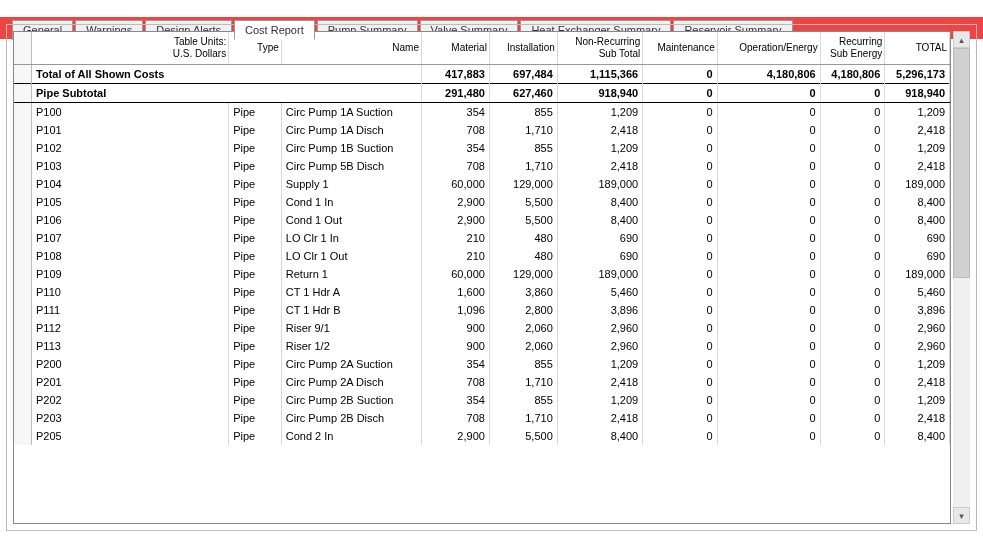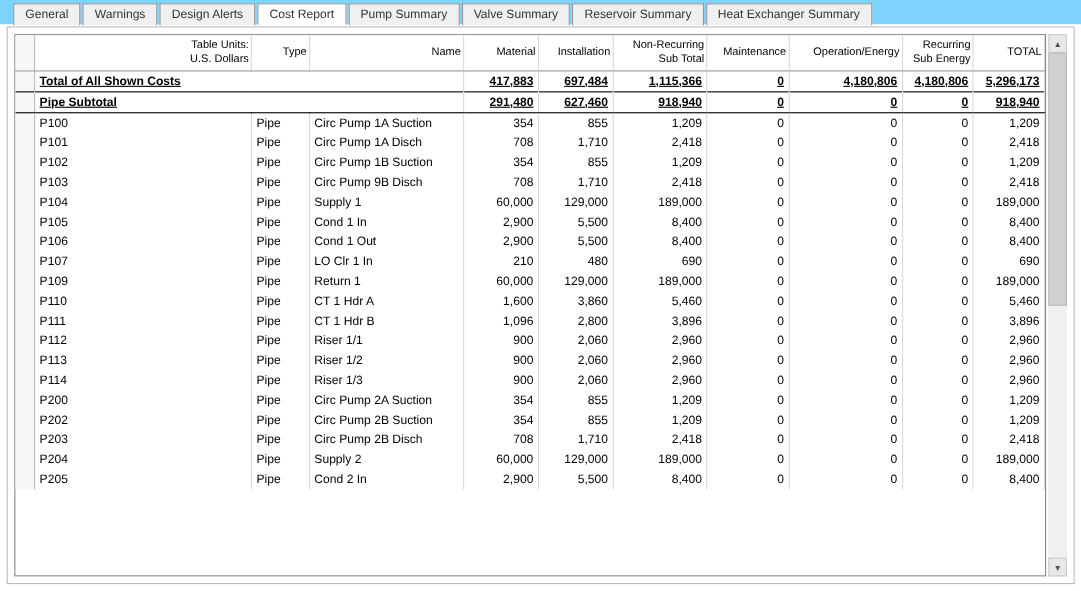--- a/index.html
+++ b/index.html
@@ -11,21 +11,22 @@
     background: #fff;
     color: #000;
     width: 983px;
     height: 537px;
     overflow: hidden;
     position: relative;
   }
   .tabs {
     display: flex;
     padding: 2px 2px 0 12px;
-    background: #7dd3fc;
+    background: #ef4444;
+    margin-top: 17px;
   }
   .tab {
     padding: 3px 10px;
     border: 1px solid #999;
     border-bottom: none;
     background: #f0f0f0;
     margin-right: 2px;
     cursor: pointer;
     color: #333;
     position: relative;
@@ -110,36 +111,36 @@
   .col-num { text-align: right; width: 62px; }
   .col-nrst { text-align: right; width: 78px; }
   .col-maint { text-align: right; width: 68px; }
   .col-open  { text-align: right; width: 94px; }
   .col-rst { text-align: right; width: 59px; }
   .col-tot { text-align: right; width: 59px; }
   tbody td { border-bottom: none; }
   .summary-sep td { border-top: 3px double #000; }
   .bold td { font-weight: bold; }
   .sep-below td { border-bottom: 1.5px solid #000; margin-left: 14px; }
-  .hdr-sep td { border-top: 1.5px solid #000; text-decoration: underline; }
+  .hdr-sep td { border-top: 1.5px solid #000; }
   .txt-l { text-align: left; }
   .txt-r { text-align: right; }
 </style>
 </head>
 <body>
 
 <div class="tabs" id="tabs">
     <div class="tab">General</div>
     <div class="tab">Warnings</div>
     <div class="tab">Design Alerts</div>
     <div class="tab active">Cost Report</div>
     <div class="tab">Pump Summary</div>
     <div class="tab">Valve Summary</div>
+    <div class="tab">Heat Exchanger Summary</div>
     <div class="tab">Reservoir Summary</div>
-    <div class="tab">Heat Exchanger Summary</div>
   </div>
 
 <div class="grid-wrap">
   <div class="grid-inner">
     <table>
       <colgroup>
         <col class="col-rowh">
           <col class="col-id">
           <col class="col-type">
           <col class="col-name">
@@ -228,21 +229,21 @@
             <td class="txt-r">1,209</td>
             <td class="txt-r">0</td>
             <td class="txt-r">0</td>
             <td class="txt-r">0</td>
             <td class="txt-r">1,209</td>
           </tr>
           <tr>
             <td class="rowh"></td>
             <td class="txt-l">P103</td>
             <td class="txt-l">Pipe</td>
-            <td class="txt-l">Circ Pump 9B Disch</td>
+            <td class="txt-l">Circ Pump 5B Disch</td>
             <td class="txt-r">708</td>
             <td class="txt-r">1,710</td>
             <td class="txt-r">2,418</td>
             <td class="txt-r">0</td>
             <td class="txt-r">0</td>
             <td class="txt-r">0</td>
             <td class="txt-r">2,418</td>
           </tr>
           <tr>
             <td class="rowh"></td>
@@ -291,20 +292,33 @@
             <td class="txt-r">210</td>
             <td class="txt-r">480</td>
             <td class="txt-r">690</td>
             <td class="txt-r">0</td>
             <td class="txt-r">0</td>
             <td class="txt-r">0</td>
             <td class="txt-r">690</td>
           </tr>
           <tr>
             <td class="rowh"></td>
+            <td class="txt-l">P108</td>
+            <td class="txt-l">Pipe</td>
+            <td class="txt-l">LO Clr 1 Out</td>
+            <td class="txt-r">210</td>
+            <td class="txt-r">480</td>
+            <td class="txt-r">690</td>
+            <td class="txt-r">0</td>
+            <td class="txt-r">0</td>
+            <td class="txt-r">0</td>
+            <td class="txt-r">690</td>
+          </tr>
+          <tr>
+            <td class="rowh"></td>
             <td class="txt-l">P109</td>
             <td class="txt-l">Pipe</td>
             <td class="txt-l">Return 1</td>
             <td class="txt-r">60,000</td>
             <td class="txt-r">129,000</td>
             <td class="txt-r">189,000</td>
             <td class="txt-r">0</td>
             <td class="txt-r">0</td>
             <td class="txt-r">0</td>
             <td class="txt-r">189,000</td>
@@ -332,21 +346,21 @@
             <td class="txt-r">3,896</td>
             <td class="txt-r">0</td>
             <td class="txt-r">0</td>
             <td class="txt-r">0</td>
             <td class="txt-r">3,896</td>
           </tr>
           <tr>
             <td class="rowh"></td>
             <td class="txt-l">P112</td>
             <td class="txt-l">Pipe</td>
-            <td class="txt-l">Riser 1/1</td>
+            <td class="txt-l">Riser 9/1</td>
             <td class="txt-r">900</td>
             <td class="txt-r">2,060</td>
             <td class="txt-r">2,960</td>
             <td class="txt-r">0</td>
             <td class="txt-r">0</td>
             <td class="txt-r">0</td>
             <td class="txt-r">2,960</td>
           </tr>
           <tr>
             <td class="rowh"></td>
@@ -356,46 +370,46 @@
             <td class="txt-r">900</td>
             <td class="txt-r">2,060</td>
             <td class="txt-r">2,960</td>
             <td class="txt-r">0</td>
             <td class="txt-r">0</td>
             <td class="txt-r">0</td>
             <td class="txt-r">2,960</td>
           </tr>
           <tr>
             <td class="rowh"></td>
-            <td class="txt-l">P114</td>
-            <td class="txt-l">Pipe</td>
-            <td class="txt-l">Riser 1/3</td>
-            <td class="txt-r">900</td>
-            <td class="txt-r">2,060</td>
-            <td class="txt-r">2,960</td>
-            <td class="txt-r">0</td>
-            <td class="txt-r">0</td>
-            <td class="txt-r">0</td>
-            <td class="txt-r">2,960</td>
-          </tr>
-          <tr>
-            <td class="rowh"></td>
             <td class="txt-l">P200</td>
             <td class="txt-l">Pipe</td>
             <td class="txt-l">Circ Pump 2A Suction</td>
             <td class="txt-r">354</td>
             <td class="txt-r">855</td>
             <td class="txt-r">1,209</td>
             <td class="txt-r">0</td>
             <td class="txt-r">0</td>
             <td class="txt-r">0</td>
             <td class="txt-r">1,209</td>
           </tr>
           <tr>
             <td class="rowh"></td>
+            <td class="txt-l">P201</td>
+            <td class="txt-l">Pipe</td>
+            <td class="txt-l">Circ Pump 2A Disch</td>
+            <td class="txt-r">708</td>
+            <td class="txt-r">1,710</td>
+            <td class="txt-r">2,418</td>
+            <td class="txt-r">0</td>
+            <td class="txt-r">0</td>
+            <td class="txt-r">0</td>
+            <td class="txt-r">2,418</td>
+          </tr>
+          <tr>
+            <td class="rowh"></td>
             <td class="txt-l">P202</td>
             <td class="txt-l">Pipe</td>
             <td class="txt-l">Circ Pump 2B Suction</td>
             <td class="txt-r">354</td>
             <td class="txt-r">855</td>
             <td class="txt-r">1,209</td>
             <td class="txt-r">0</td>
             <td class="txt-r">0</td>
             <td class="txt-r">0</td>
             <td class="txt-r">1,209</td>
@@ -405,33 +419,20 @@
             <td class="txt-l">P203</td>
             <td class="txt-l">Pipe</td>
             <td class="txt-l">Circ Pump 2B Disch</td>
             <td class="txt-r">708</td>
             <td class="txt-r">1,710</td>
             <td class="txt-r">2,418</td>
             <td class="txt-r">0</td>
             <td class="txt-r">0</td>
             <td class="txt-r">0</td>
             <td class="txt-r">2,418</td>
-          </tr>
-          <tr>
-            <td class="rowh"></td>
-            <td class="txt-l">P204</td>
-            <td class="txt-l">Pipe</td>
-            <td class="txt-l">Supply 2</td>
-            <td class="txt-r">60,000</td>
-            <td class="txt-r">129,000</td>
-            <td class="txt-r">189,000</td>
-            <td class="txt-r">0</td>
-            <td class="txt-r">0</td>
-            <td class="txt-r">0</td>
-            <td class="txt-r">189,000</td>
           </tr>
           <tr>
             <td class="rowh"></td>
             <td class="txt-l">P205</td>
             <td class="txt-l">Pipe</td>
             <td class="txt-l">Cond 2 In</td>
             <td class="txt-r">2,900</td>
             <td class="txt-r">5,500</td>
             <td class="txt-r">8,400</td>
             <td class="txt-r">0</td>

